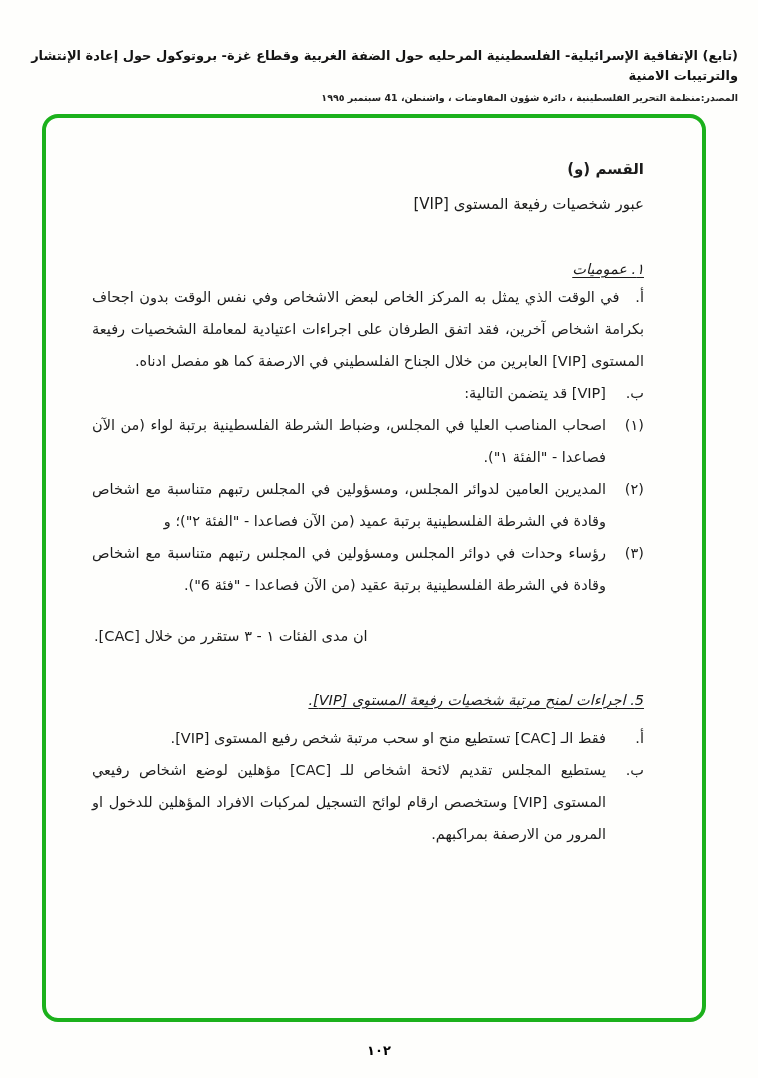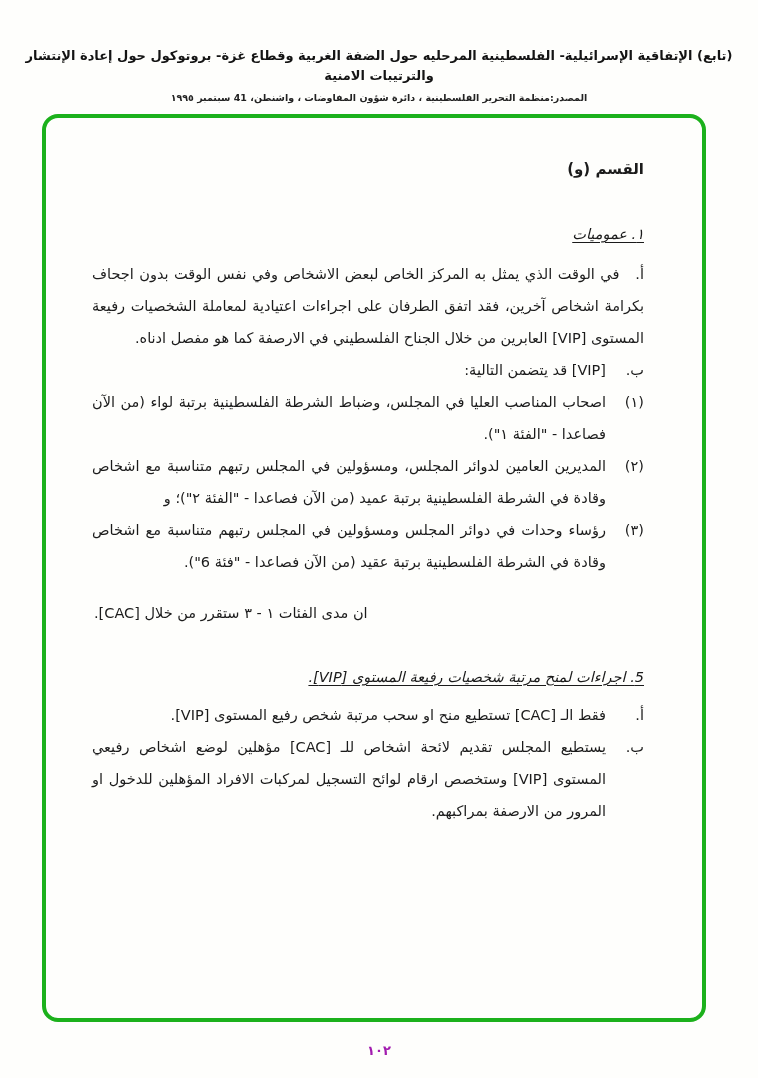--- a/index.html
+++ b/index.html
@@ -15,21 +15,21 @@
     overflow: hidden;
     color: #1b1b1b;
   }
 
   
   .doc-header {
     position: absolute;
     top: 46px;
     left: 20px;
     right: 20px;
-    text-align: center;
+    text-align: right;
     direction: rtl;
   }
   .doc-header .h-line1 {
     font-size: 13px;
     font-weight: bold;
     line-height: 20px;
     color: #141414;
   }
   .doc-header .h-line2 {
     font-size: 9.5px;
@@ -69,21 +69,20 @@
     text-decoration: underline;
     text-underline-offset: 3px;
     margin-top: 42px;
     font-style: italic;
   }
 
   .para-inline-marker {
     font-size: 14.5px;
     line-height: 32px;
     text-align: justify;
-    margin-top: 12px;
   }
   .para-inline-marker .inline-marker {
     margin-inline-end: 16px;
   }
 
   .hang-item {
     display: flex;
     font-size: 14.5px;
     line-height: 32px;
   }
@@ -103,36 +102,37 @@
 
   .footer-num {
     position: absolute;
     bottom: 20px;
     left: 0;
     right: 0;
     text-align: center;
     font-weight: bold;
     font-size: 13px;
     letter-spacing: 6px;
-    color: #a21caf;
+    color: #000000;
   }
 </style>
 </head>
 <body>
 
 <div class="page">
 
   <div class="doc-header">
     <div class="h-line1">(تابع) الإتفاقية الإسرائيلية- الفلسطينية المرحليه حول الضفة الغربية وقطاع غزة- بروتوكول حول إعادة الإنتشار والترتيبات الامنية</div>
     <div class="h-line2">المصدر:منظمة التحرير الفلسطينية ، دائرة شؤون المفاوضات ، واشنطن، 41 سبتمبر ١٩٩٥</div>
   </div>
 
   <div class="content-frame" style="border-color: rgb(28, 177, 28);">
 
     <div class="sect-title">القسم (و)</div>
+    <div class="sect-sub">عبور شخصيات رفيعة المستوى [VIP]</div>
 
     <div class="heading-underline">١. عموميات</div>
 
     <p class="para-inline-marker">
       <span class="inline-marker">أ.</span><span>في الوقت الذي يمثل به المركز الخاص لبعض الاشخاص وفي نفس الوقت بدون اجحاف بكرامة اشخاص آخرين، فقد اتفق الطرفان على اجراءات اعتيادية لمعاملة الشخصيات رفيعة المستوى [VIP] العابرين من خلال الجناح الفلسطيني في الارصفة كما هو مفصل ادناه.</span>
     </p>
 
     <div class="hang-item">
       <span class="marker">ب.</span>
       <div class="text">[VIP] قد يتضمن التالية:</div>

